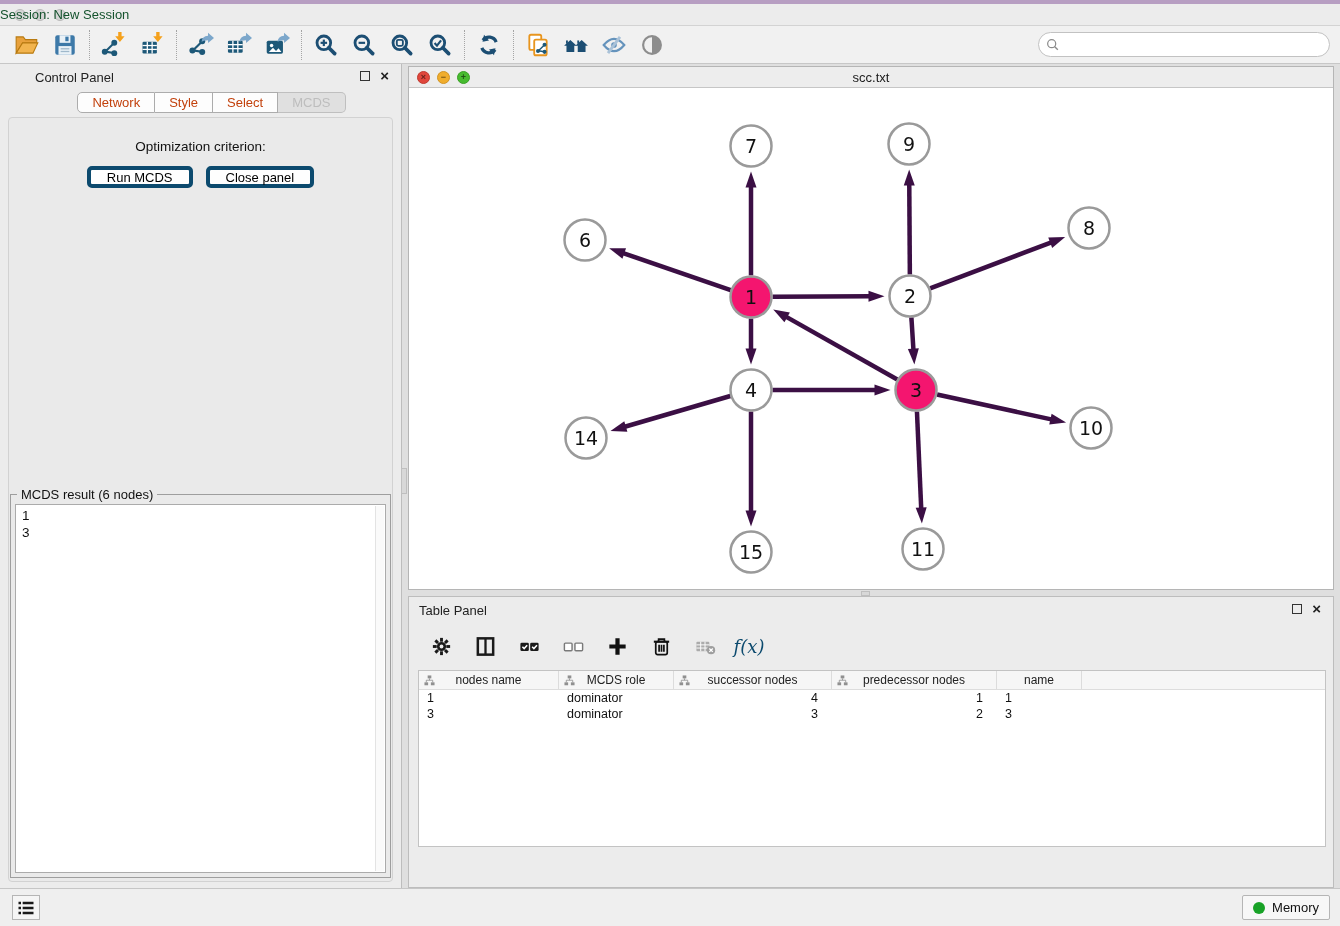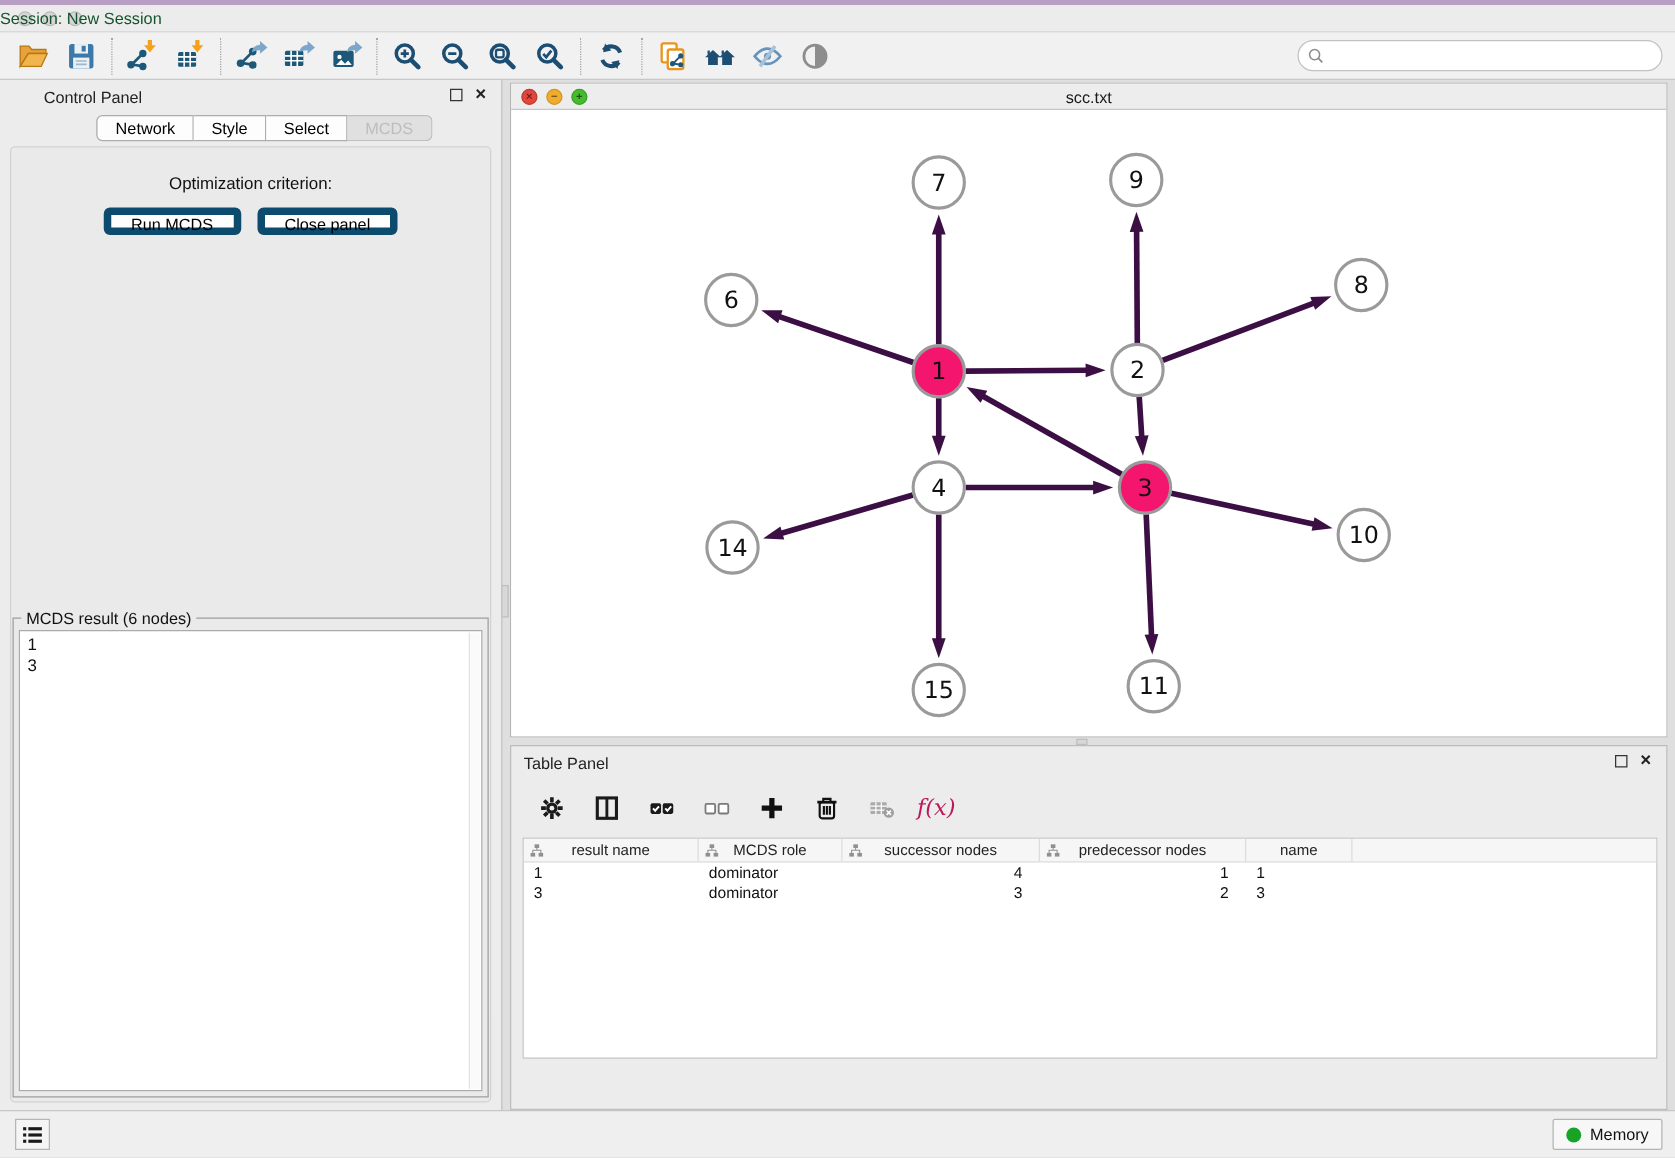--- a/index.html
+++ b/index.html
@@ -24,30 +24,30 @@
   .main { position:absolute; left:0; top:64px; right:0; bottom:38px; }
 
   
   .cpanel { position:absolute; left:0; top:0; width:402px; height:100%; background:#ECECEC; border-right:1px solid #BDBDBD;padding-left:22px; }
   .phead { position:relative; height:28px; }
   .phead .ptitle { position:absolute; left:13px; top:6px; font-size:13px; color:#222; }
   .pbtns { position:absolute; right:12px; top:7px; display:flex; gap:10px; align-items:center; }
   .float-ic { width:10px; height:10px; border:1.5px solid #333; display:inline-block; }
   .close-ic { font-size:15px; font-weight:bold; color:#222; line-height:10px; }
   .tabs { display:flex; justify-content:center; }
-  .tab { padding:2px 14px; font-size:13px; background:#FDFDFD; border:1px solid #ACACAC; border-left:none; color:#000000; cursor:default; white-space:nowrap; }
+  .tab { padding:2px 14px; font-size:13px; background:#FDFDFD; border:1px solid #ACACAC; border-left:none; color:#c2410c; cursor:default; white-space:nowrap; }
   .tab:first-child { border-left:1px solid #ACACAC; border-radius:5px 0 0 5px; }
   .tab:last-child { border-radius:0 5px 5px 0; }
   .tab.sel { background:#E0E0E0; color:#BDBDBD; border-color:#BFBFBF; }
   .cp-content { position:absolute; left:8px; right:8px; top:53px; bottom:6px; background:#EAEAEA; border:1px solid #D2D2D2; border-radius:4px; }
   .opt-label { text-align:center; margin-top:21px; font-size:13.5px; }
   .selectbox { margin:13px auto 0; width:310px; height:23px; background:#FFF; border:1px solid #B5B5B5; border-radius:4px; display:flex; align-items:center; padding:0 6px 0 10px; font-size:13px; }
   .selectbox .chev { margin-left:auto; }
   .btn-row { display:flex; justify-content:center; gap:13px; margin-top:12px; }
-  .btn { height:22px; padding:0 16px; background:#FEFEFE; border:6px solid #0c4a6e; border-radius:5px; font-size:13px; font-family:"Liberation Sans",sans-serif; cursor:default; }
+  .btn { height:22px; padding:0 16px; background:#FEFEFE; border:4px solid #0c4a6e; border-radius:5px; font-size:13px; font-family:"Liberation Sans",sans-serif; cursor:default; }
   .result-group { position:absolute; left:10px; right:10px; top:430px; bottom:10px; border:1px solid #9E9E9E; }
   .result-legend { position:absolute; top:-8px; left:6px; background:#EAEAEA; padding:0 4px; font-size:13px; }
   .result-area { position:absolute; left:4px; right:4px; top:9px; bottom:4px; background:#FFF; border:1px solid #ABABAB; font-size:13.5px; line-height:17px; padding:2px 6px; white-space:pre-line; }
   .vscroll { position:absolute; top:1px; bottom:1px; right:1px; width:9px; background:#FAFAFA; border-left:1px solid #E3E3E3; }
 
   
   .netwin { position:absolute; left:408px; top:2px; width:926px; height:524px; background:#FFF; border:1px solid #B5B5B5; }
   .net-titlebar { position:relative; height:21px; background:#EDEDED; border-bottom:1px solid #C6C6C6; }
   .net-titlebar .title { position:absolute; left:0; right:0; top:0; line-height:21px; text-align:center; font-size:13px; color:#1A1A1A; }
   .nlights { position:absolute; left:8px; top:4px; display:flex; gap:7px; }
@@ -57,21 +57,21 @@
   .l-grn { background:#47BB2F; border:1px solid #3AA026; }
   .net-canvas { position:relative; width:100%; height:501px; background:#FFF; }
 
   .vgrip { position:absolute; left:401px; top:404px; width:6px; height:26px; background:#D8D8D8; border:1px solid #BFBFBF; }
   .hgrip { position:absolute; left:861px; top:527px; width:9px; height:5px; background:#D8D8D8; border:1px solid #BFBFBF; }
 
   
   .tpanel { position:absolute; left:408px; top:532px; width:926px; bottom:0; background:#ECECEC; border:1px solid #BDBDBD; }
   .tp-toolbar { display:flex; align-items:center; gap:16px; padding-left:18px; height:40px; margin-top:1px; }
   .tp-toolbar .tbtn { width:28px; height:28px; }
-  .fx { font-family:"DejaVu Serif", serif; font-style:italic; color:#be185d; font-size:18px; }
+  .fx { font-family:"DejaVu Serif", serif; font-style:italic; color:#0c4a6e; font-size:18px; }
   .twrap { position:absolute; left:9px; right:7px; top:73px; height:177px; background:#FFF; border:1px solid #C3C3C3; overflow:hidden; }
   .thead { display:flex; height:19px; background:#F6F6F6; border-bottom:1px solid #DDD; font-size:12px; }
   .t-hcell { position:relative; display:flex; align-items:center; justify-content:center; border-right:1px solid #DCDCDC; color:#222; }
   .t-hcell .hier { position:absolute; left:5px; top:4px; }
   .t-filler { flex:1; background:#F6F6F6; }
   .t-row { display:flex; height:16px; font-size:12.5px; align-items:center; }
   .t-cell { padding:0 8px; overflow:hidden; white-space:nowrap; }
   .t-cell.right { text-align:right; padding-right:14px; }
   .tp-tabs { position:absolute; left:0; right:0; bottom:5px; display:flex; justify-content:center; }
 
@@ -508,21 +508,21 @@
         </div>
       <div class="twrap">
         <div class="thead" id="thead">
             <div class="t-hcell" style="width: 140px;">
               <svg class="hier" width="11" height="11" viewBox="0 0 12 12">
                 <rect x="4" y="0.5" width="4" height="3.2" fill="#909090"></rect>
                 <rect x="0.5" y="8" width="4" height="3.2" fill="#909090"></rect>
                 <rect x="7.5" y="8" width="4" height="3.2" fill="#909090"></rect>
                 <path d="M6 3.7v2M2.5 8V5.7h7V8" stroke="#909090" fill="none" stroke-width="0.9"></path>
               </svg>
-              <span>result name</span>
+              <span>nodes name</span>
             </div>
             <div class="t-hcell" style="width: 115px;">
               <svg class="hier" width="11" height="11" viewBox="0 0 12 12">
                 <rect x="4" y="0.5" width="4" height="3.2" fill="#909090"></rect>
                 <rect x="0.5" y="8" width="4" height="3.2" fill="#909090"></rect>
                 <rect x="7.5" y="8" width="4" height="3.2" fill="#909090"></rect>
                 <path d="M6 3.7v2M2.5 8V5.7h7V8" stroke="#909090" fill="none" stroke-width="0.9"></path>
               </svg>
               <span>MCDS role</span>
             </div>

